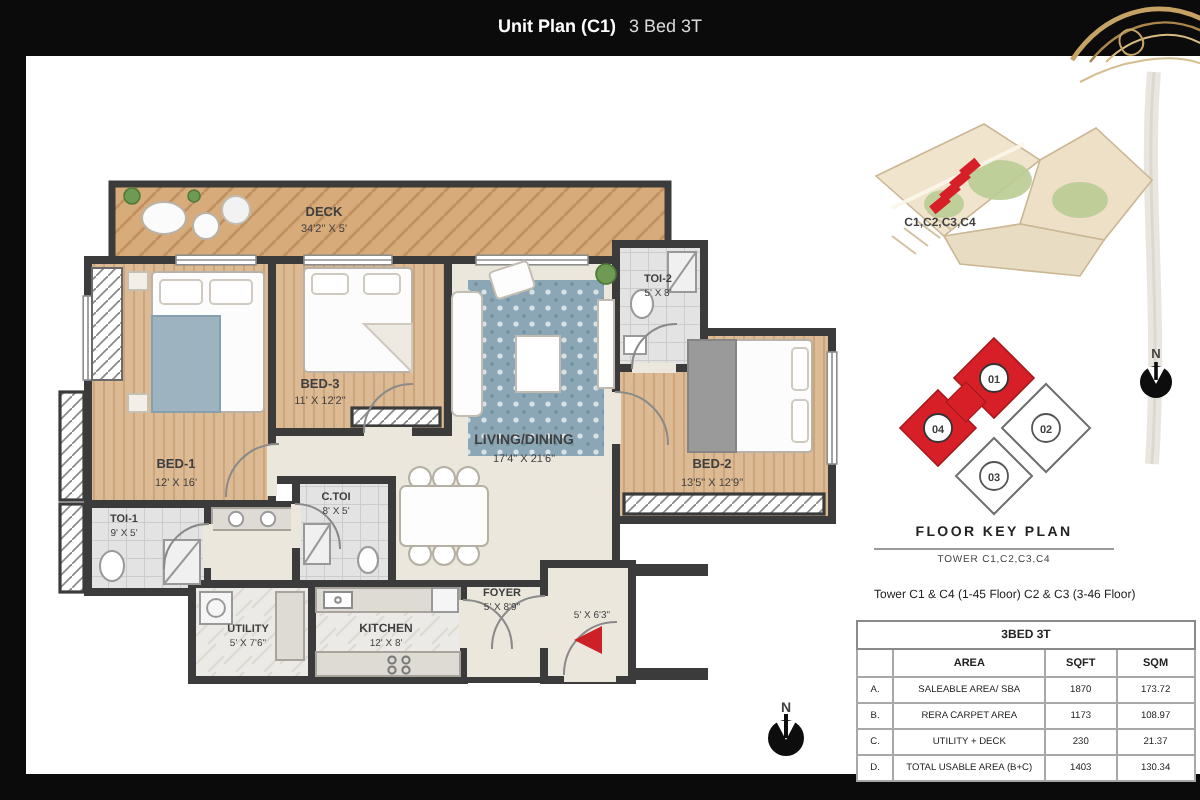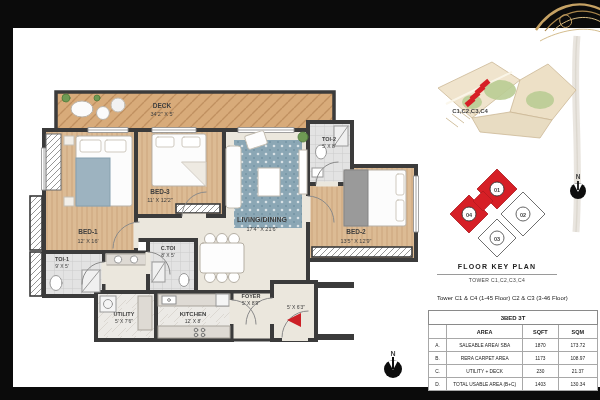--- a/index.html
+++ b/index.html
@@ -32,20 +32,24 @@
 </style>
 </head>
 <body>
 
 <div id="page">
 
   <div id="topbar" class="bar"></div>
   <div id="leftbar" class="bar"></div>
   <div id="bottombar" class="bar"></div>
 
+  <div id="title">
+    <span class="b">Unit Plan (C1)</span>
+    <span class="r">3 Bed 3T</span>
+  </div>
 
   <svg id="plansvg" width="600" height="400" viewBox="0 0 600 400">
     <defs>
       <pattern id="deckw" width="12" height="12" patternUnits="userSpaceOnUse">
         <rect width="12" height="12" fill="#d8ab7a"></rect>
         <path d="M0,6 L6,0 M6,12 L12,6" stroke="#c09060" stroke-width="1.4" fill="none"></path>
       </pattern>
       <pattern id="woodp" width="10" height="16" patternUnits="userSpaceOnUse">
         <rect width="10" height="16" fill="#dcbb94"></rect>
         <path d="M2,0 V16 M7,0 V16" stroke="#cda57d" stroke-width="1" fill="none"></path>

